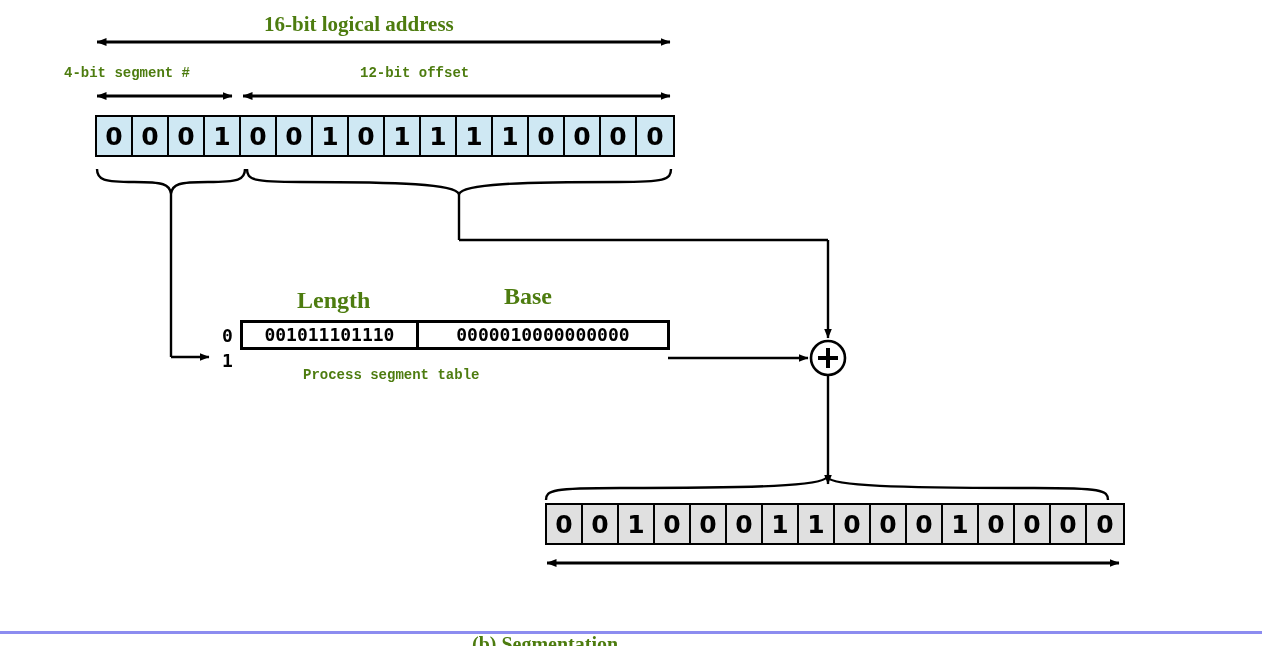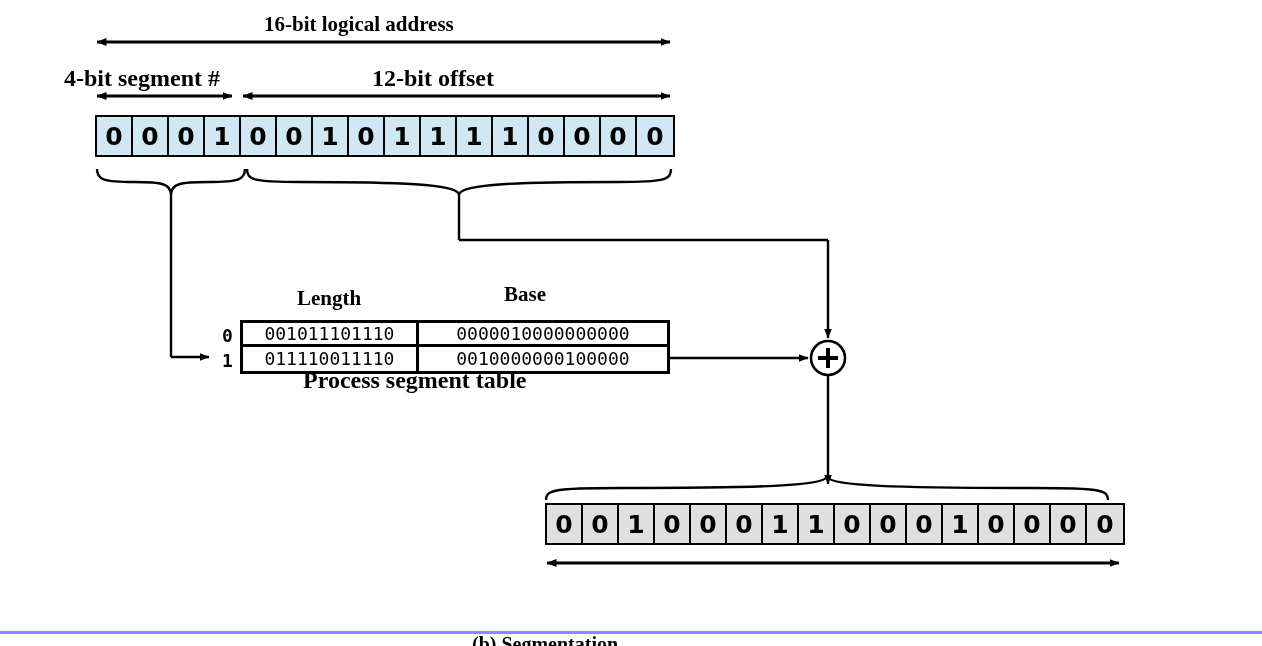--- a/index.html
+++ b/index.html
@@ -23,27 +23,27 @@
     left: 0;
     top: 0;
     width: 1262px;
     height: 646px;
     pointer-events: none;
   }
   .lbl {
     position: absolute;
     font-family: "Liberation Serif", "DejaVu Serif", serif;
     font-weight: bold;
-    color: #000000;
+    color: #4d7c0f;
     white-space: nowrap;
     line-height: 1;
   }
   .lbl-title { font-size: 21px; }
-  .lbl-sub   { font-size: 24px; }
-  .lbl-col   { font-size: 21px; }
+  .lbl-sub   { font-size: 14px; font-family: Liberation Mono, monospace; }
+  .lbl-col   { font-size: 24px; }
   .lbl-cap   { font-size: 20px; margin-top: 20px; }
 
   
   .bitbar {
     position: absolute;
     display: flex;
     border: 2px solid #000000;
     box-sizing: border-box;
     background: #cfe8f3;
   }
@@ -80,21 +80,21 @@
     box-sizing: border-box;
     border-bottom: 3px solid #000000;
   }
   .segrow:last-child { border-bottom: none; }
   .segcell {
     box-sizing: border-box;
     display: flex;
     align-items: center;
     justify-content: center;
     font-family: "DejaVu Sans Mono", "Liberation Mono", monospace;
-    font-weight: normal;
+    font-weight: bold;
     font-size: 18px;
     letter-spacing: 0px;
     color: #000000;
     line-height: 1;
     padding: 6px 2px;
   }
   .segcell.len {
     width: 184px;
     border-right: 3px solid #000000;
   }
@@ -177,21 +177,21 @@
 
     <g>
       <line x1="547" y1="563" x2="1119" y2="563" stroke="#000000" stroke-width="3" marker-start="url(#arrStart)" marker-end="url(#arrEnd)"></line>
     </g>
   </svg>
 
   <div class="lbl lbl-title" style="left:264px; top:14px;">16-bit logical address</div>
 
   <div class="lbl lbl-sub" style="left:64px; top:66px;">4-bit segment #</div>
 
-  <div class="lbl lbl-sub" style="left:372px; top:66px;">12-bit offset</div>
+  <div class="lbl lbl-sub" style="left:360px; top:66px;">12-bit offset</div>
 
   <div class="bitbar logical" style="left:95px; top:115px;">
     <div class="cell" style="background: rgb(207, 232, 243);">0</div>
     <div class="cell" style="background: rgb(207, 232, 243);">0</div>
     <div class="cell" style="background: rgb(207, 232, 243);">0</div>
     <div class="cell" style="background: rgb(207, 232, 243);">1</div>
     <div class="cell" style="background: rgb(207, 232, 243);">0</div>
     <div class="cell" style="background: rgb(207, 232, 243);">0</div>
     <div class="cell" style="background: rgb(207, 232, 243);">1</div>
     <div class="cell" style="background: rgb(207, 232, 243);">0</div>
@@ -211,24 +211,20 @@
 
   <div class="rowidx" style="left:222px; top:327px;">0</div>
 
   <div class="rowidx" style="left:222px; top:352px;">1</div>
 
   <div class="segtable" style="left:240px; top:320px; width:430px;">
     <div class="segrow">
       <div class="segcell len">001011101110</div>
       <div class="segcell base">0000010000000000</div>
     </div>
-    <div class="segrow">
-      <div class="segcell len">011110011110</div>
-      <div class="segcell base">0010000000100000</div>
-    </div>
   </div>
 
   <div class="lbl lbl-sub" style="left:303px; top:368px;">Process segment table</div>
 
   <div class="bitbar physical" style="left:545px; top:503px;">
     <div class="cell" style="background: rgb(224, 224, 224);">0</div>
     <div class="cell" style="background: rgb(224, 224, 224);">0</div>
     <div class="cell" style="background: rgb(224, 224, 224);">1</div>
     <div class="cell" style="background: rgb(224, 224, 224);">0</div>
     <div class="cell" style="background: rgb(224, 224, 224);">0</div>

